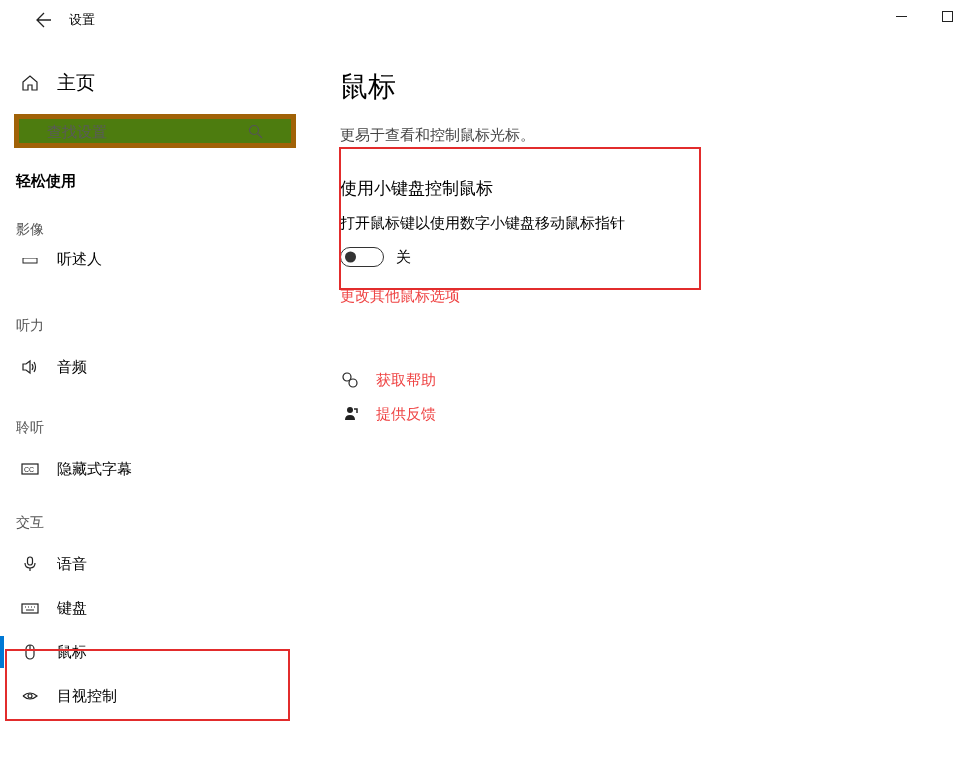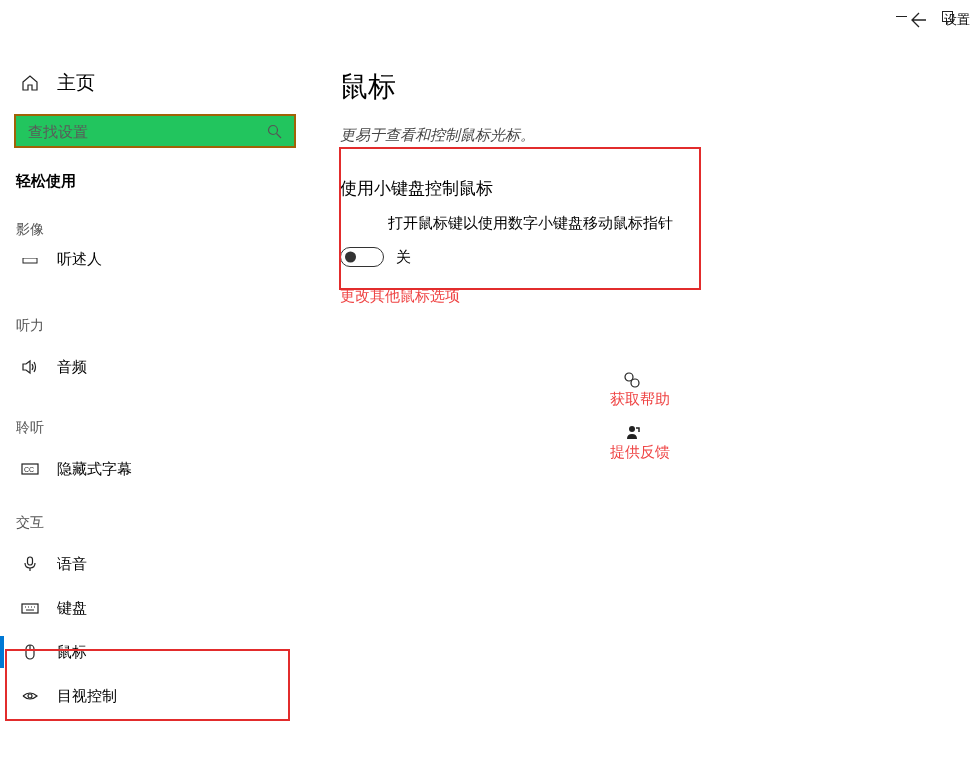--- a/index.html
+++ b/index.html
@@ -14,21 +14,20 @@
       background: #fff;
       overflow: hidden;
       position: relative;
     }
     .titlebar {
       height: 40px;
       display: flex;
       align-items: center;
       padding-left: 34px;
       position: relative;
-      justify-content: flex-end;
     }
     .back-arrow {
       width: 20px;
       height: 20px;
       display: flex;
       align-items: center;
       justify-content: center;
       margin-right: 15px;
       cursor: pointer;
     }
@@ -74,25 +73,25 @@
       display: flex;
       align-items: center;
       justify-content: center;
     }
     .home-label {
       font-size: 19px;
     }
     .search-box {
       margin: 8px 14px 0 0;
       height: 34px;
-      border: 2px solid #a16207;
-      display: flex;
-      align-items: center;
-      padding: 0 12px;
-      background: #22c55e;
+      border: 5px solid #a16207;
+      display: flex;
+      align-items: center;
+      padding: 0 28px;
+      background: #4d7c0f;
     }
     .search-input {
       flex: 1;
       border: none;
       outline: none;
       font-size: 15px;
       background: transparent;
     }
     .search-input::placeholder {
       color: #5a5a5a;
@@ -158,31 +157,29 @@
     }
     .page-title {
       font-size: 28px;
       font-weight: 500;
       margin-bottom: 20px;
     }
     .page-subtitle {
       font-size: 15px;
       color: #444;
       margin-bottom: 32px;
-      font-style: italic;
     }
     .section-title {
       font-size: 17px;
       font-weight: 500;
       margin-bottom: 14px;
     }
     .section-desc {
       font-size: 15px;
       margin-bottom: 14px;
-      padding-left: 48px;
     }
     .toggle-row {
       display: flex;
       align-items: center;
       margin-bottom: 20px;
     }
     .toggle {
       width: 44px;
       height: 20px;
       border: 1px solid #333;
@@ -207,21 +204,20 @@
     .link {
       font-size: 15px;
       color: #ef4444;
       cursor: pointer;
       text-decoration: none;
     }
     .help-row {
       display: flex;
       align-items: center;
       margin-bottom: 14px;
-      flex-direction: column;
     }
     .help-icon {
       width: 20px;
       height: 20px;
       margin-right: 16px;
       display: flex;
       align-items: center;
       justify-content: center;
     }
     .highlight-box {

